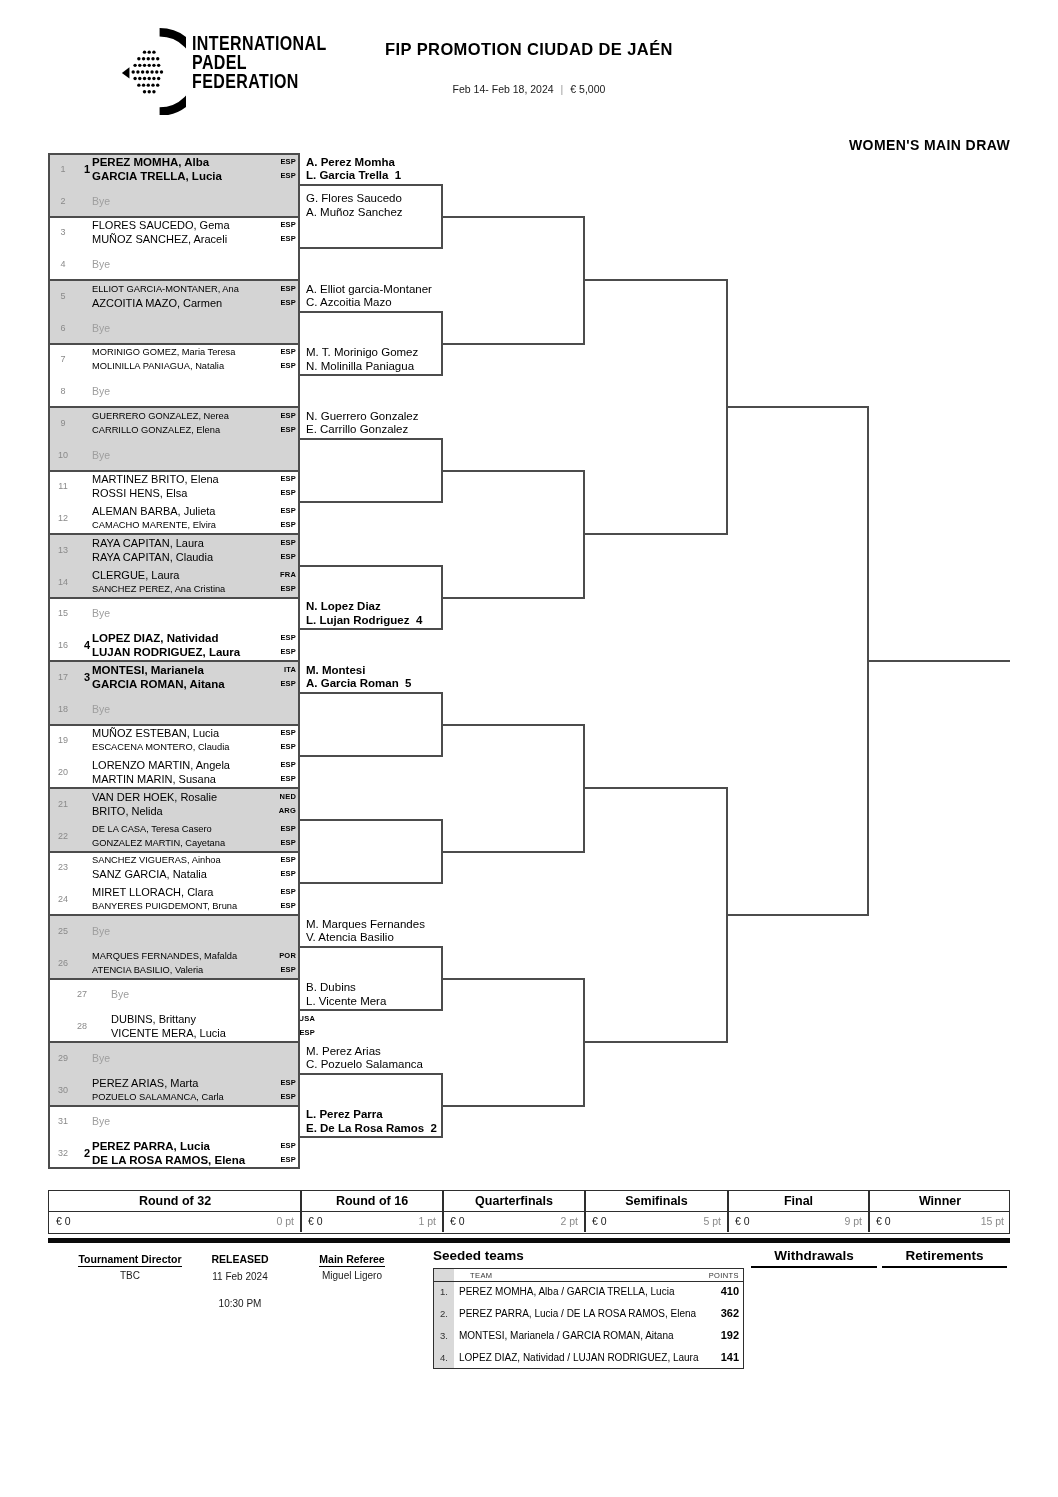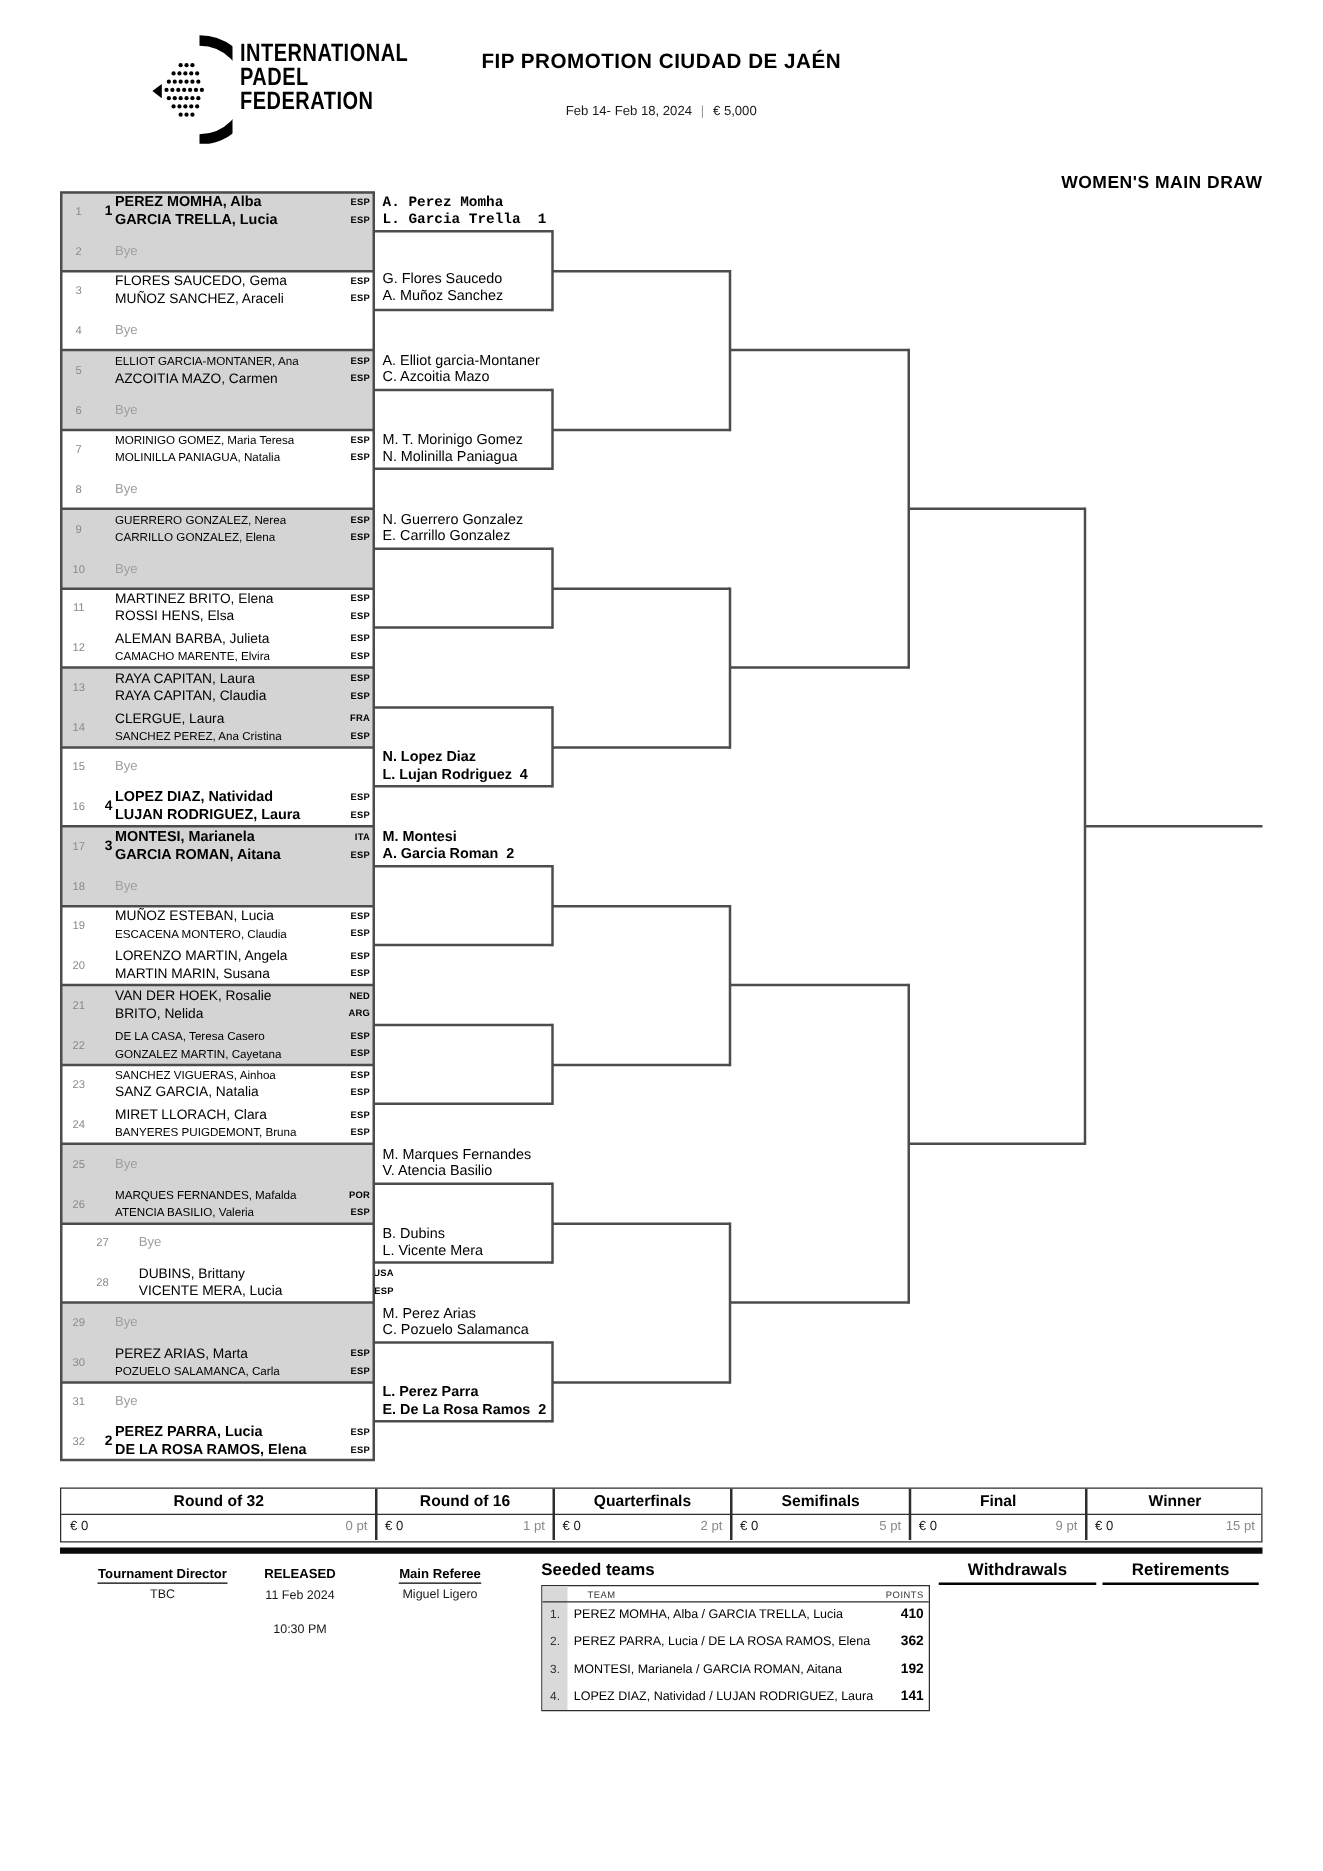--- a/index.html
+++ b/index.html
@@ -589,25 +589,25 @@
       <div class="vline" style="left: 535px; top: 570.5px; width: 2px; height: 129px; background: rgb(76, 76, 76);"></div>
       <div class="hline" style="left: 536px; top: 634px; width: 143px; height: 2px; background: rgb(76, 76, 76);"></div>
       <div class="vline" style="left: 535px; top: 824.5px; width: 2px; height: 129px; background: rgb(76, 76, 76);"></div>
       <div class="hline" style="left: 536px; top: 888px; width: 143px; height: 2px; background: rgb(76, 76, 76);"></div>
       <div class="vline" style="left: 678px; top: 126px; width: 2px; height: 256px; background: rgb(76, 76, 76);"></div>
       <div class="hline" style="left: 679px; top: 253px; width: 141px; height: 2px; background: rgb(76, 76, 76);"></div>
       <div class="vline" style="left: 678px; top: 634px; width: 2px; height: 256px; background: rgb(76, 76, 76);"></div>
       <div class="hline" style="left: 679px; top: 761px; width: 141px; height: 2px; background: rgb(76, 76, 76);"></div>
       <div class="vline" style="left: 819px; top: 253px; width: 2px; height: 510px; background: rgb(76, 76, 76);"></div>
       <div class="hline" style="left: 820px; top: 507px; width: 142px; height: 2px; background: rgb(76, 76, 76);"></div>
-      <div class="adv bold" style="bottom: 986.25px; font-family: Liberation Mono, monospace;">
+      <div class="adv bold" style="bottom: 986.25px;">
         <div class="adv-line">A. Perez Momha</div>
         <div class="adv-line">L. Garcia Trella  1</div>
       </div>
-      <div class="adv" style="bottom: 925px;">
+      <div class="adv" style="bottom: 950px;">
         <div class="adv-line">G. Flores Saucedo</div>
         <div class="adv-line">A. Muñoz Sanchez</div>
       </div>
       <div class="adv" style="bottom: 859.25px;">
         <div class="adv-line">A. Elliot garcia-Montaner</div>
         <div class="adv-line">C. Azcoitia Mazo</div>
       </div>
       <div class="adv" style="bottom: 795.75px;">
         <div class="adv-line">M. T. Morinigo Gomez</div>
         <div class="adv-line">N. Molinilla Paniagua</div>
@@ -615,21 +615,21 @@
       <div class="adv" style="bottom: 732.25px;">
         <div class="adv-line">N. Guerrero Gonzalez</div>
         <div class="adv-line">E. Carrillo Gonzalez</div>
       </div>
       <div class="adv bold" style="bottom: 541.75px;">
         <div class="adv-line">N. Lopez Diaz</div>
         <div class="adv-line">L. Lujan Rodriguez  4</div>
       </div>
       <div class="adv bold" style="bottom: 478.25px; margin-top: 20px;">
         <div class="adv-line">M. Montesi</div>
-        <div class="adv-line">A. Garcia Roman  2</div>
+        <div class="adv-line">A. Garcia Roman  5</div>
       </div>
       <div class="adv" style="bottom: 224.25px;">
         <div class="adv-line">M. Marques Fernandes</div>
         <div class="adv-line">V. Atencia Basilio</div>
       </div>
       <div class="adv" style="bottom: 160.75px;">
         <div class="adv-line">B. Dubins</div>
         <div class="adv-line">L. Vicente Mera</div>
       </div>
       <div class="adv" style="bottom: 97.25px;">

